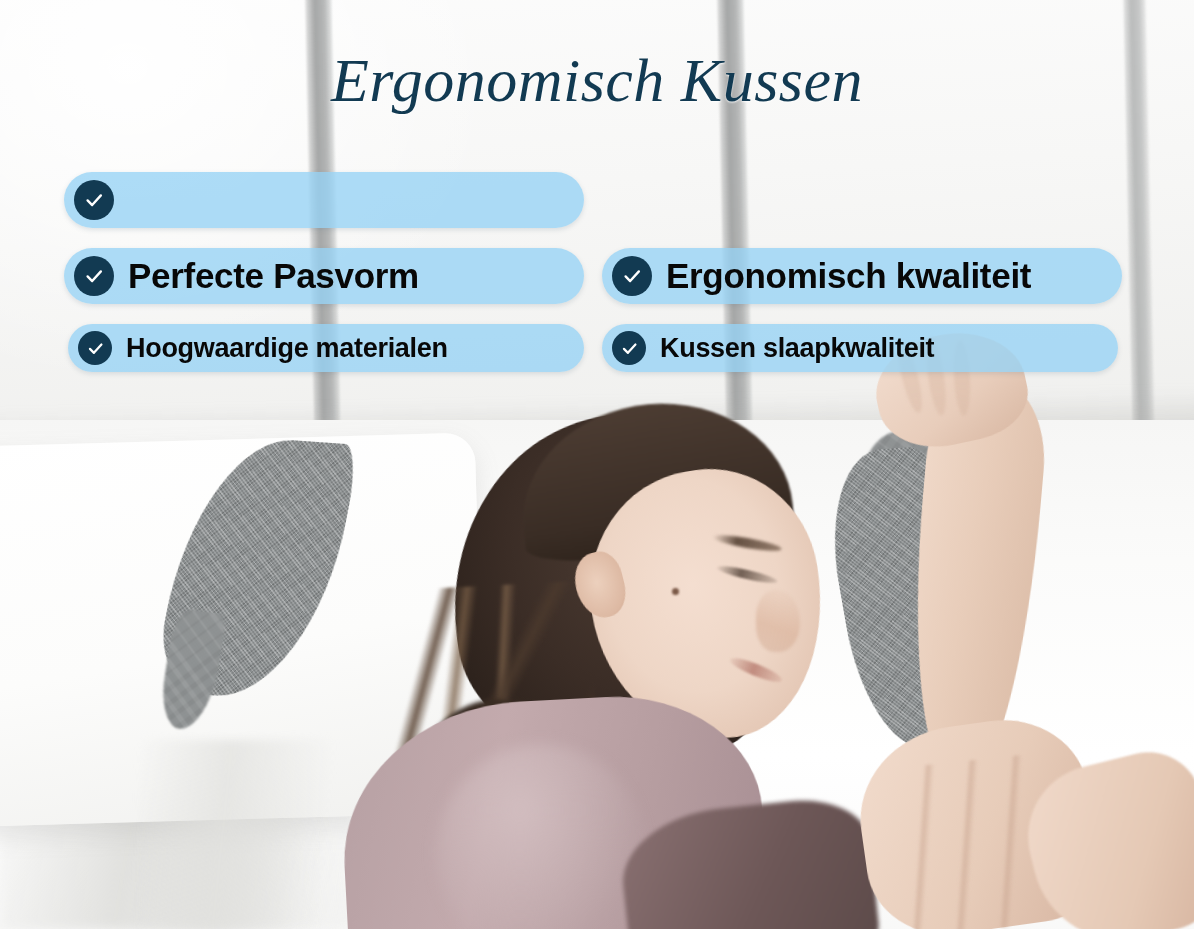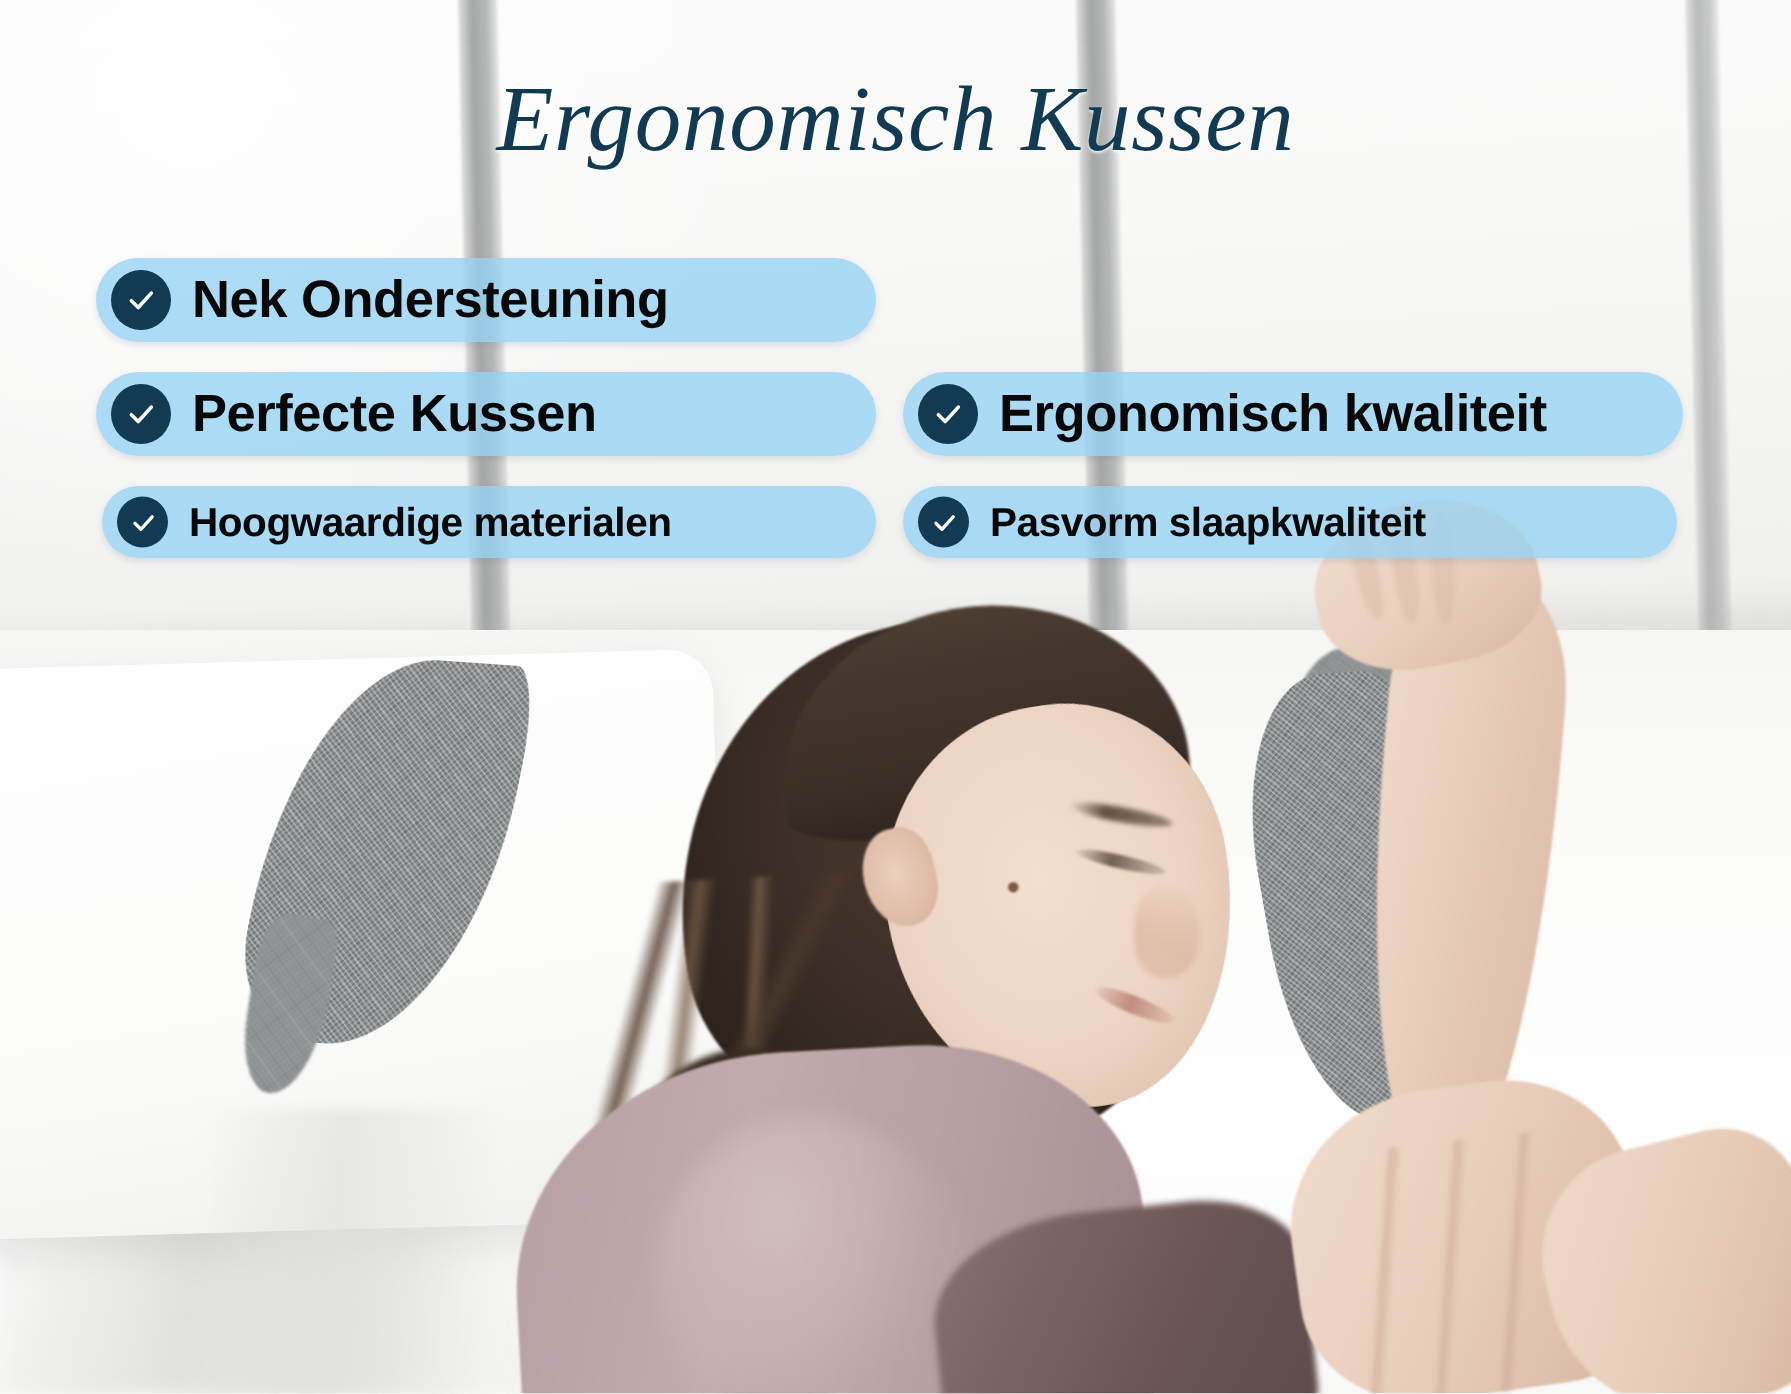--- a/index.html
+++ b/index.html
@@ -534,32 +534,31 @@
 
     <div class="badge-grid">
 
       <div class="badge-row row-1">
         <div class="badge">
           <span class="badge-check">
             <svg width="22" height="22" viewBox="0 0 24 24" fill="none" aria-hidden="true">
               <path d="M5 12.5 L10 17.5 L19.5 7" stroke="#ffffff" stroke-width="2.6" stroke-linecap="round" stroke-linejoin="round"></path>
             </svg>
           </span>
-          <span class="badge-label">Nek Ondersteuning</span>
         </div>
       </div>
 
       <div class="badge-row row-2">
         <div class="badge">
           <span class="badge-check">
             <svg width="22" height="22" viewBox="0 0 24 24" fill="none" aria-hidden="true">
               <path d="M5 12.5 L10 17.5 L19.5 7" stroke="#ffffff" stroke-width="2.6" stroke-linecap="round" stroke-linejoin="round"></path>
             </svg>
           </span>
-          <span class="badge-label">Perfecte Kussen</span>
+          <span class="badge-label">Perfecte Pasvorm</span>
         </div>
         <div class="badge">
           <span class="badge-check">
             <svg width="22" height="22" viewBox="0 0 24 24" fill="none" aria-hidden="true">
               <path d="M5 12.5 L10 17.5 L19.5 7" stroke="#ffffff" stroke-width="2.6" stroke-linecap="round" stroke-linejoin="round"></path>
             </svg>
           </span>
           <span class="badge-label">Ergonomisch kwaliteit</span>
         </div>
       </div>
@@ -572,19 +571,19 @@
             </svg>
           </span>
           <span class="badge-label">Hoogwaardige materialen</span>
         </div>
         <div class="badge">
           <span class="badge-check">
             <svg width="19" height="19" viewBox="0 0 24 24" fill="none" aria-hidden="true">
               <path d="M5 12.5 L10 17.5 L19.5 7" stroke="#ffffff" stroke-width="2.8" stroke-linecap="round" stroke-linejoin="round"></path>
             </svg>
           </span>
-          <span class="badge-label">Pasvorm slaapkwaliteit</span>
+          <span class="badge-label">Kussen slaapkwaliteit</span>
         </div>
       </div>
 
     </div>
   </div>
 </div>
 
 </body></html>

